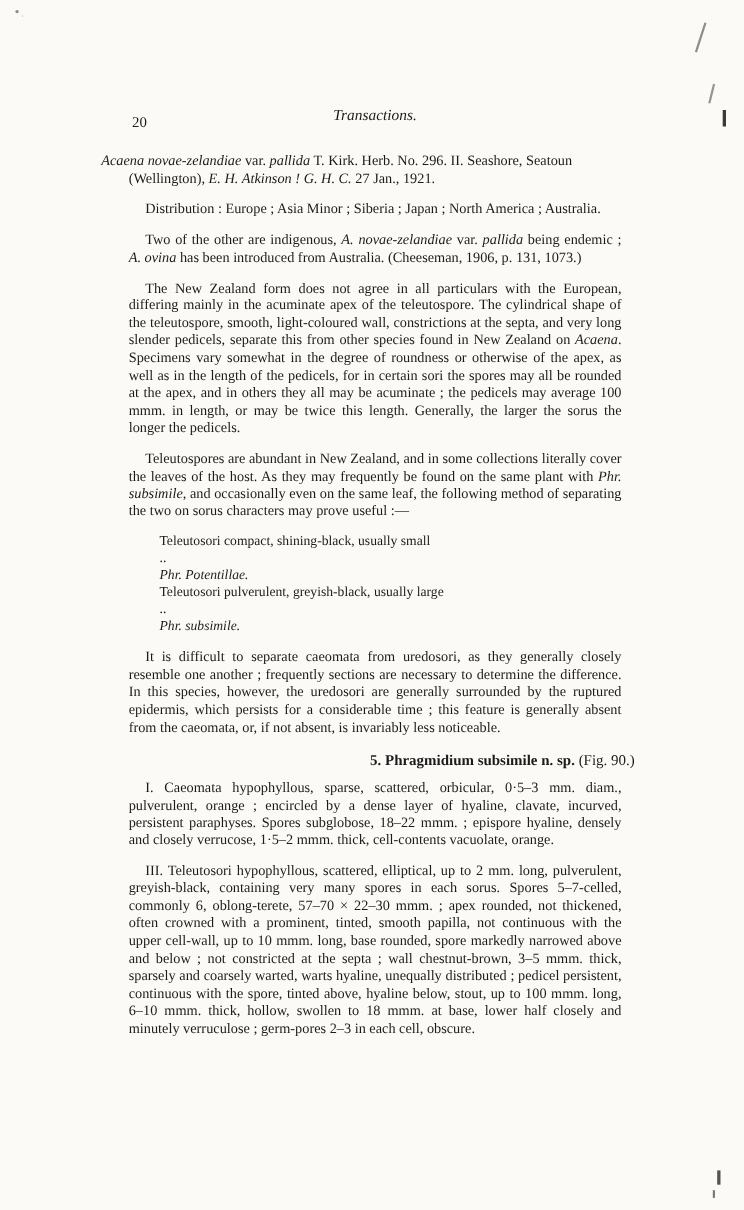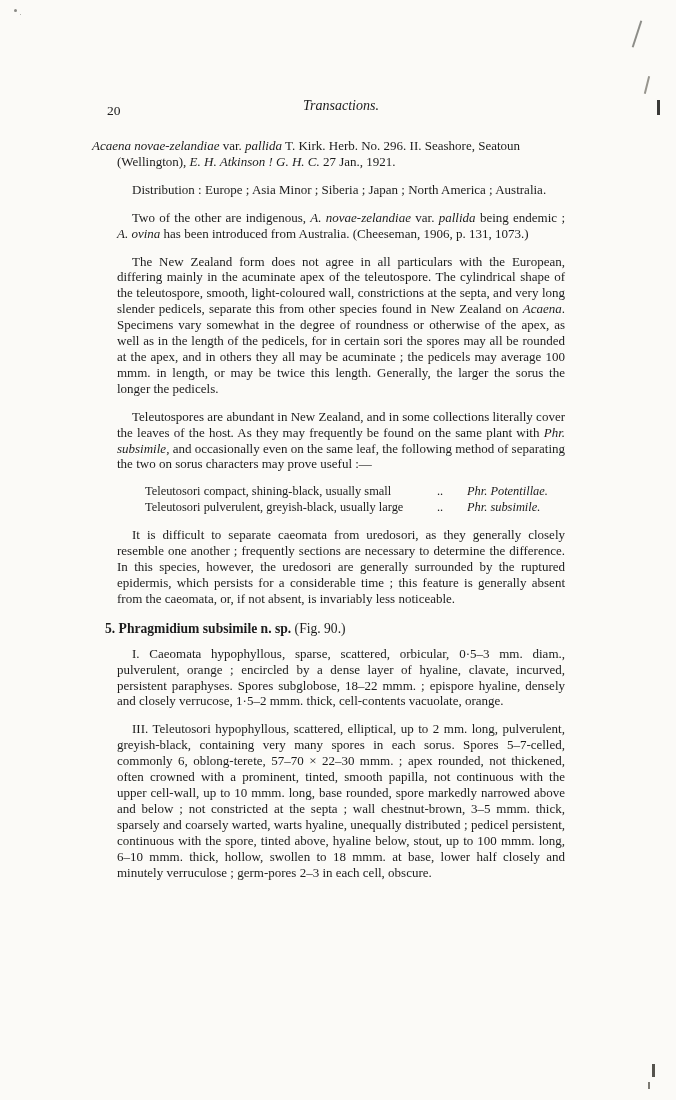--- a/index.html
+++ b/index.html
@@ -11,36 +11,36 @@
     color: #1b1b1b;
     position: relative;
     overflow: hidden;
   }
   .content {
     position: absolute;
     left: 105px; top: 98px;
     width: 472px;
   }
   .header { position: relative; height: 26px; margin-bottom: 14px; }
-  .page-number { position: absolute; left: 2px; top: 5px; font-size: 13.5px; }
+  .page-number { position: absolute; left: 15px; top: 5px; font-size: 13.5px; }
   .running-head { position: absolute; left: 0; right: 0; top: 0; text-align: center; font-style: italic; font-size: 14px; }
 
   .page-body { font-size: 13px; line-height: 15.9px; }
   .page-body p { margin: 12px; }
 
   .entry { margin-left: 65px; text-indent: -25px; text-align: left; }
   .para { text-indent: 15px; text-align: justify; }
   .para-sp { text-indent: 15px; text-align: justify; margin-top: 8px !important; }
-  .heading { margin: 14px 0 9px 0 !important; font-size: 13.6px; text-align: left; }
+  .heading { margin: 14px 0 9px 0 !important; font-size: 13.6px; text-align: right; }
 
   .it { font-style: italic; }
   .bd { font-weight: bold; }
 
   .key-table { margin: 7px 0 11px 40px; font-size: 12.4px; line-height: 15.5px; }
-  .key-row { display: flex; }
+  .key-row { display: flex; flex-direction: column; }
   .key-left { width: 292px; flex: none; }
   .key-dots { width: 30px; flex: none; }
   .key-right { font-style: italic; }
 
   
   .artifact { position: absolute; }
   .a1 { left: 14px; top: 9px; width: 3px; height: 3px; background: #8a8a86; border-radius: 50%;
         box-shadow: 5px 4px 0 -1px #a0a09a; }
   .a2 { left: 636px; top: 20px; width: 2px; height: 28px; background: #8d8d88; transform: rotate(18deg); }
   .a3 { left: 646px; top: 76px; width: 1.5px; height: 18px; background: #97958e; transform: rotate(14deg); }

